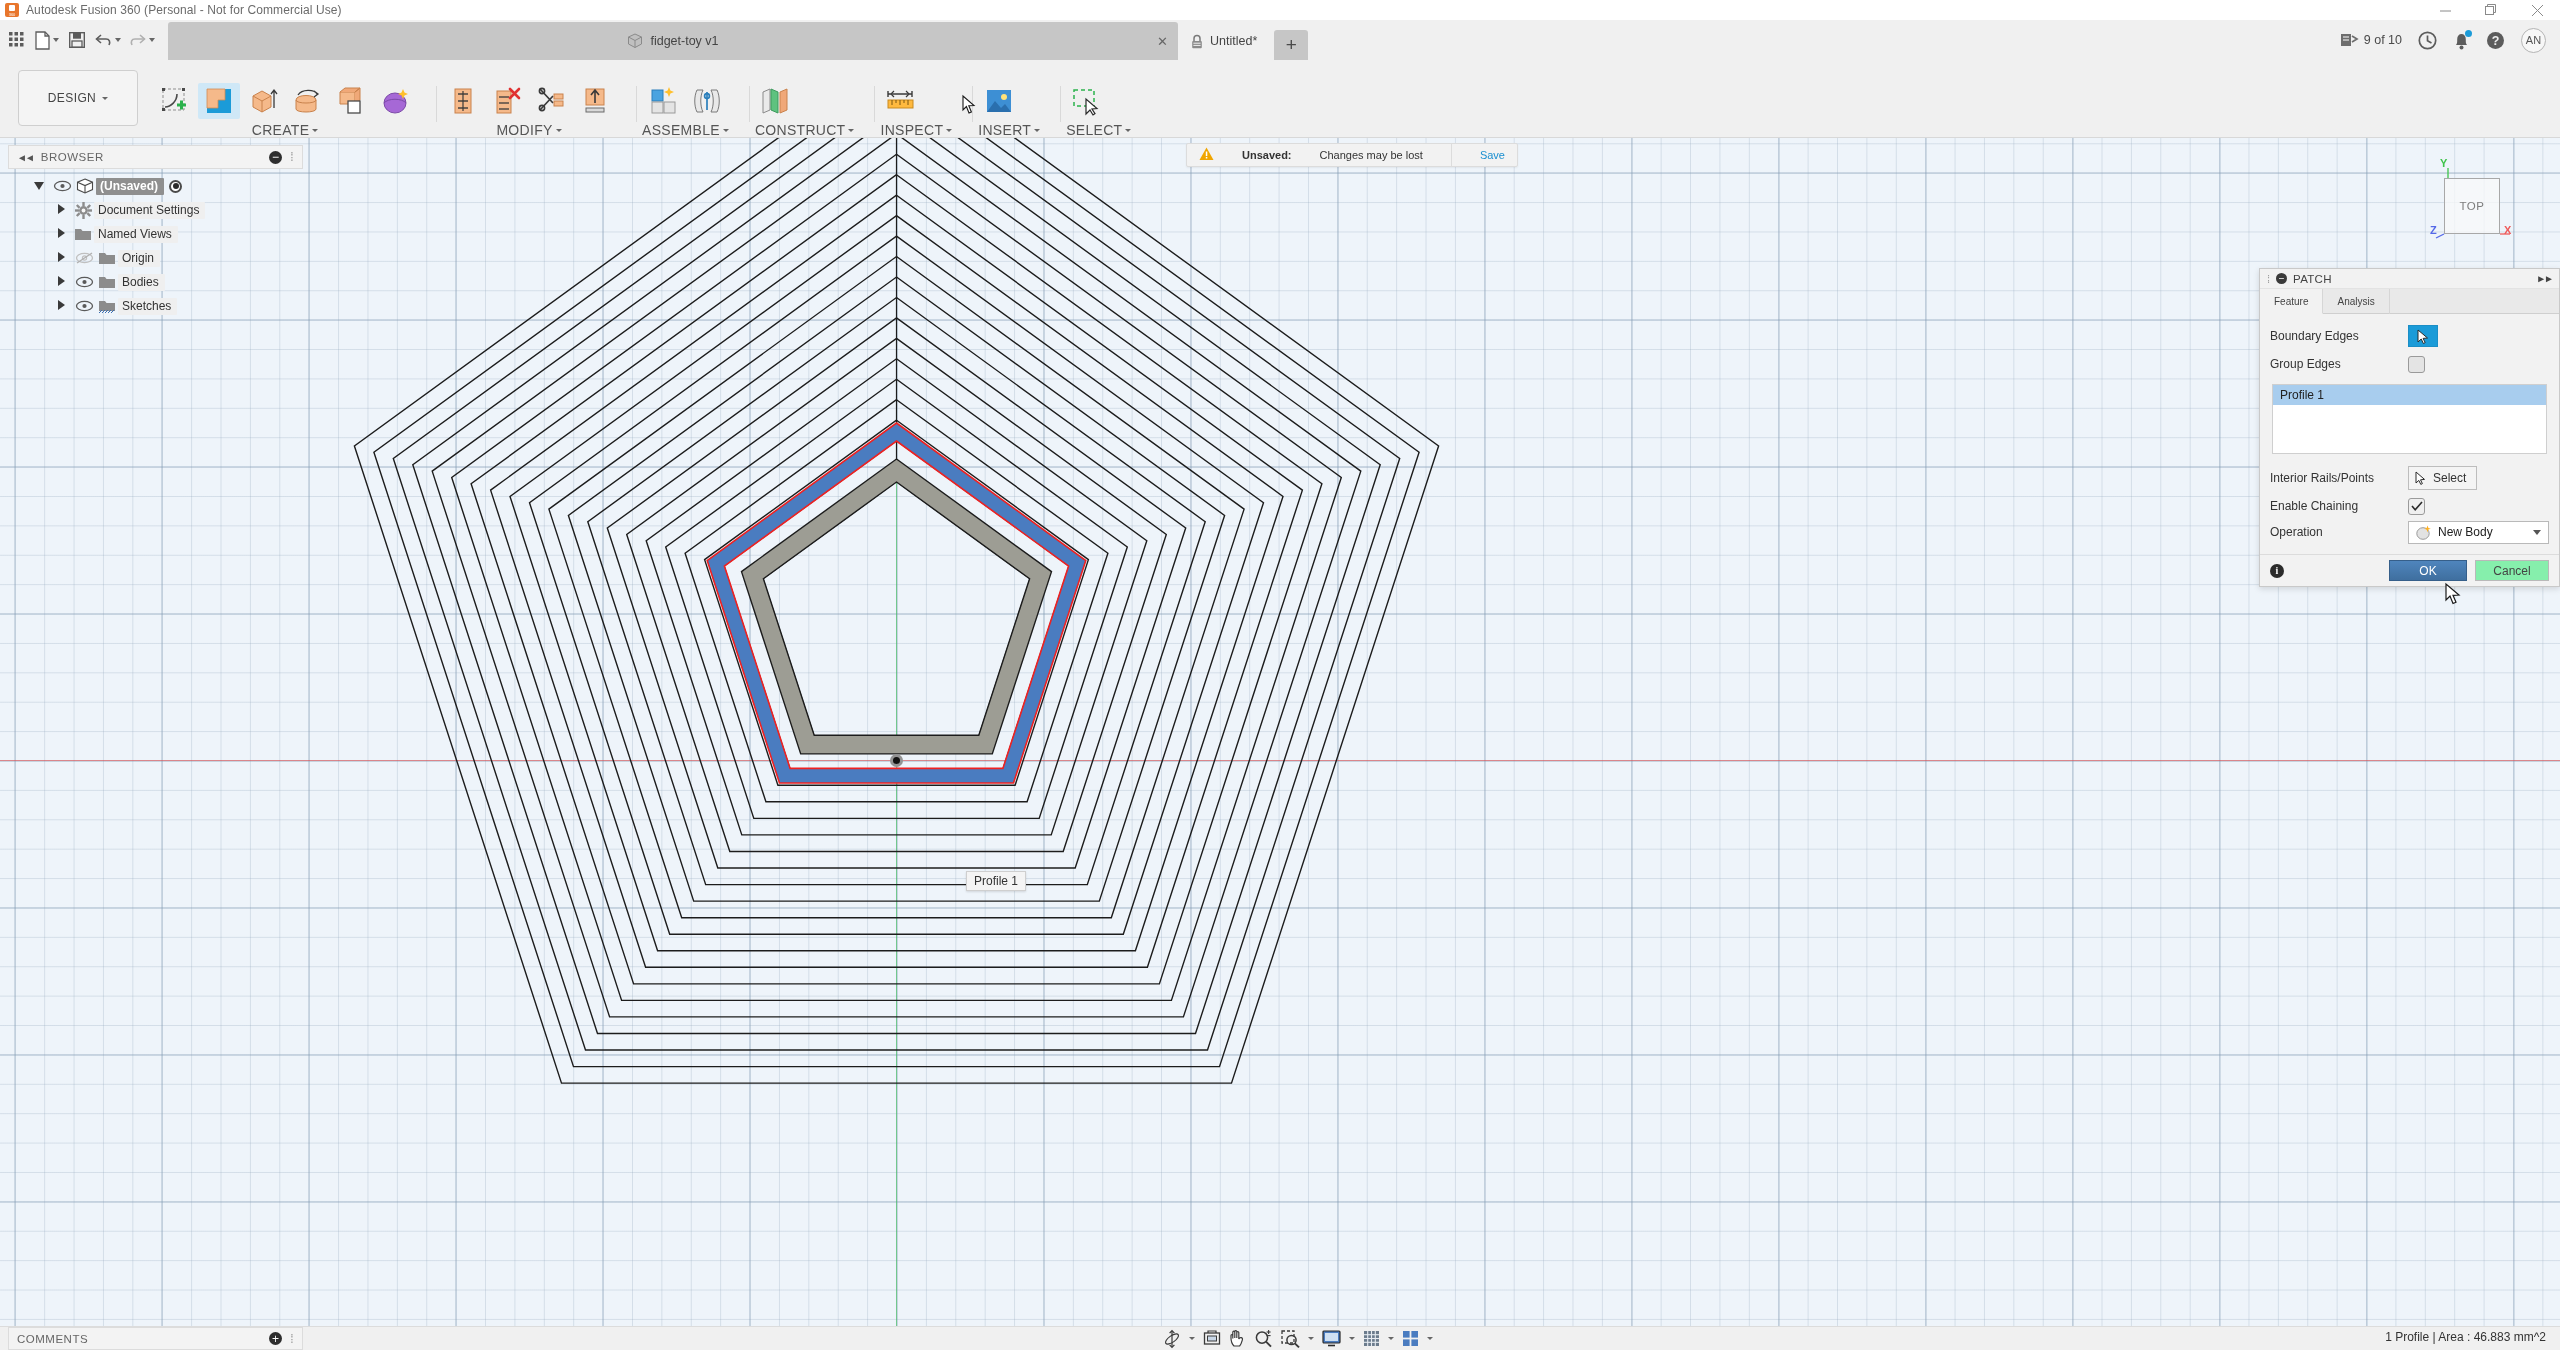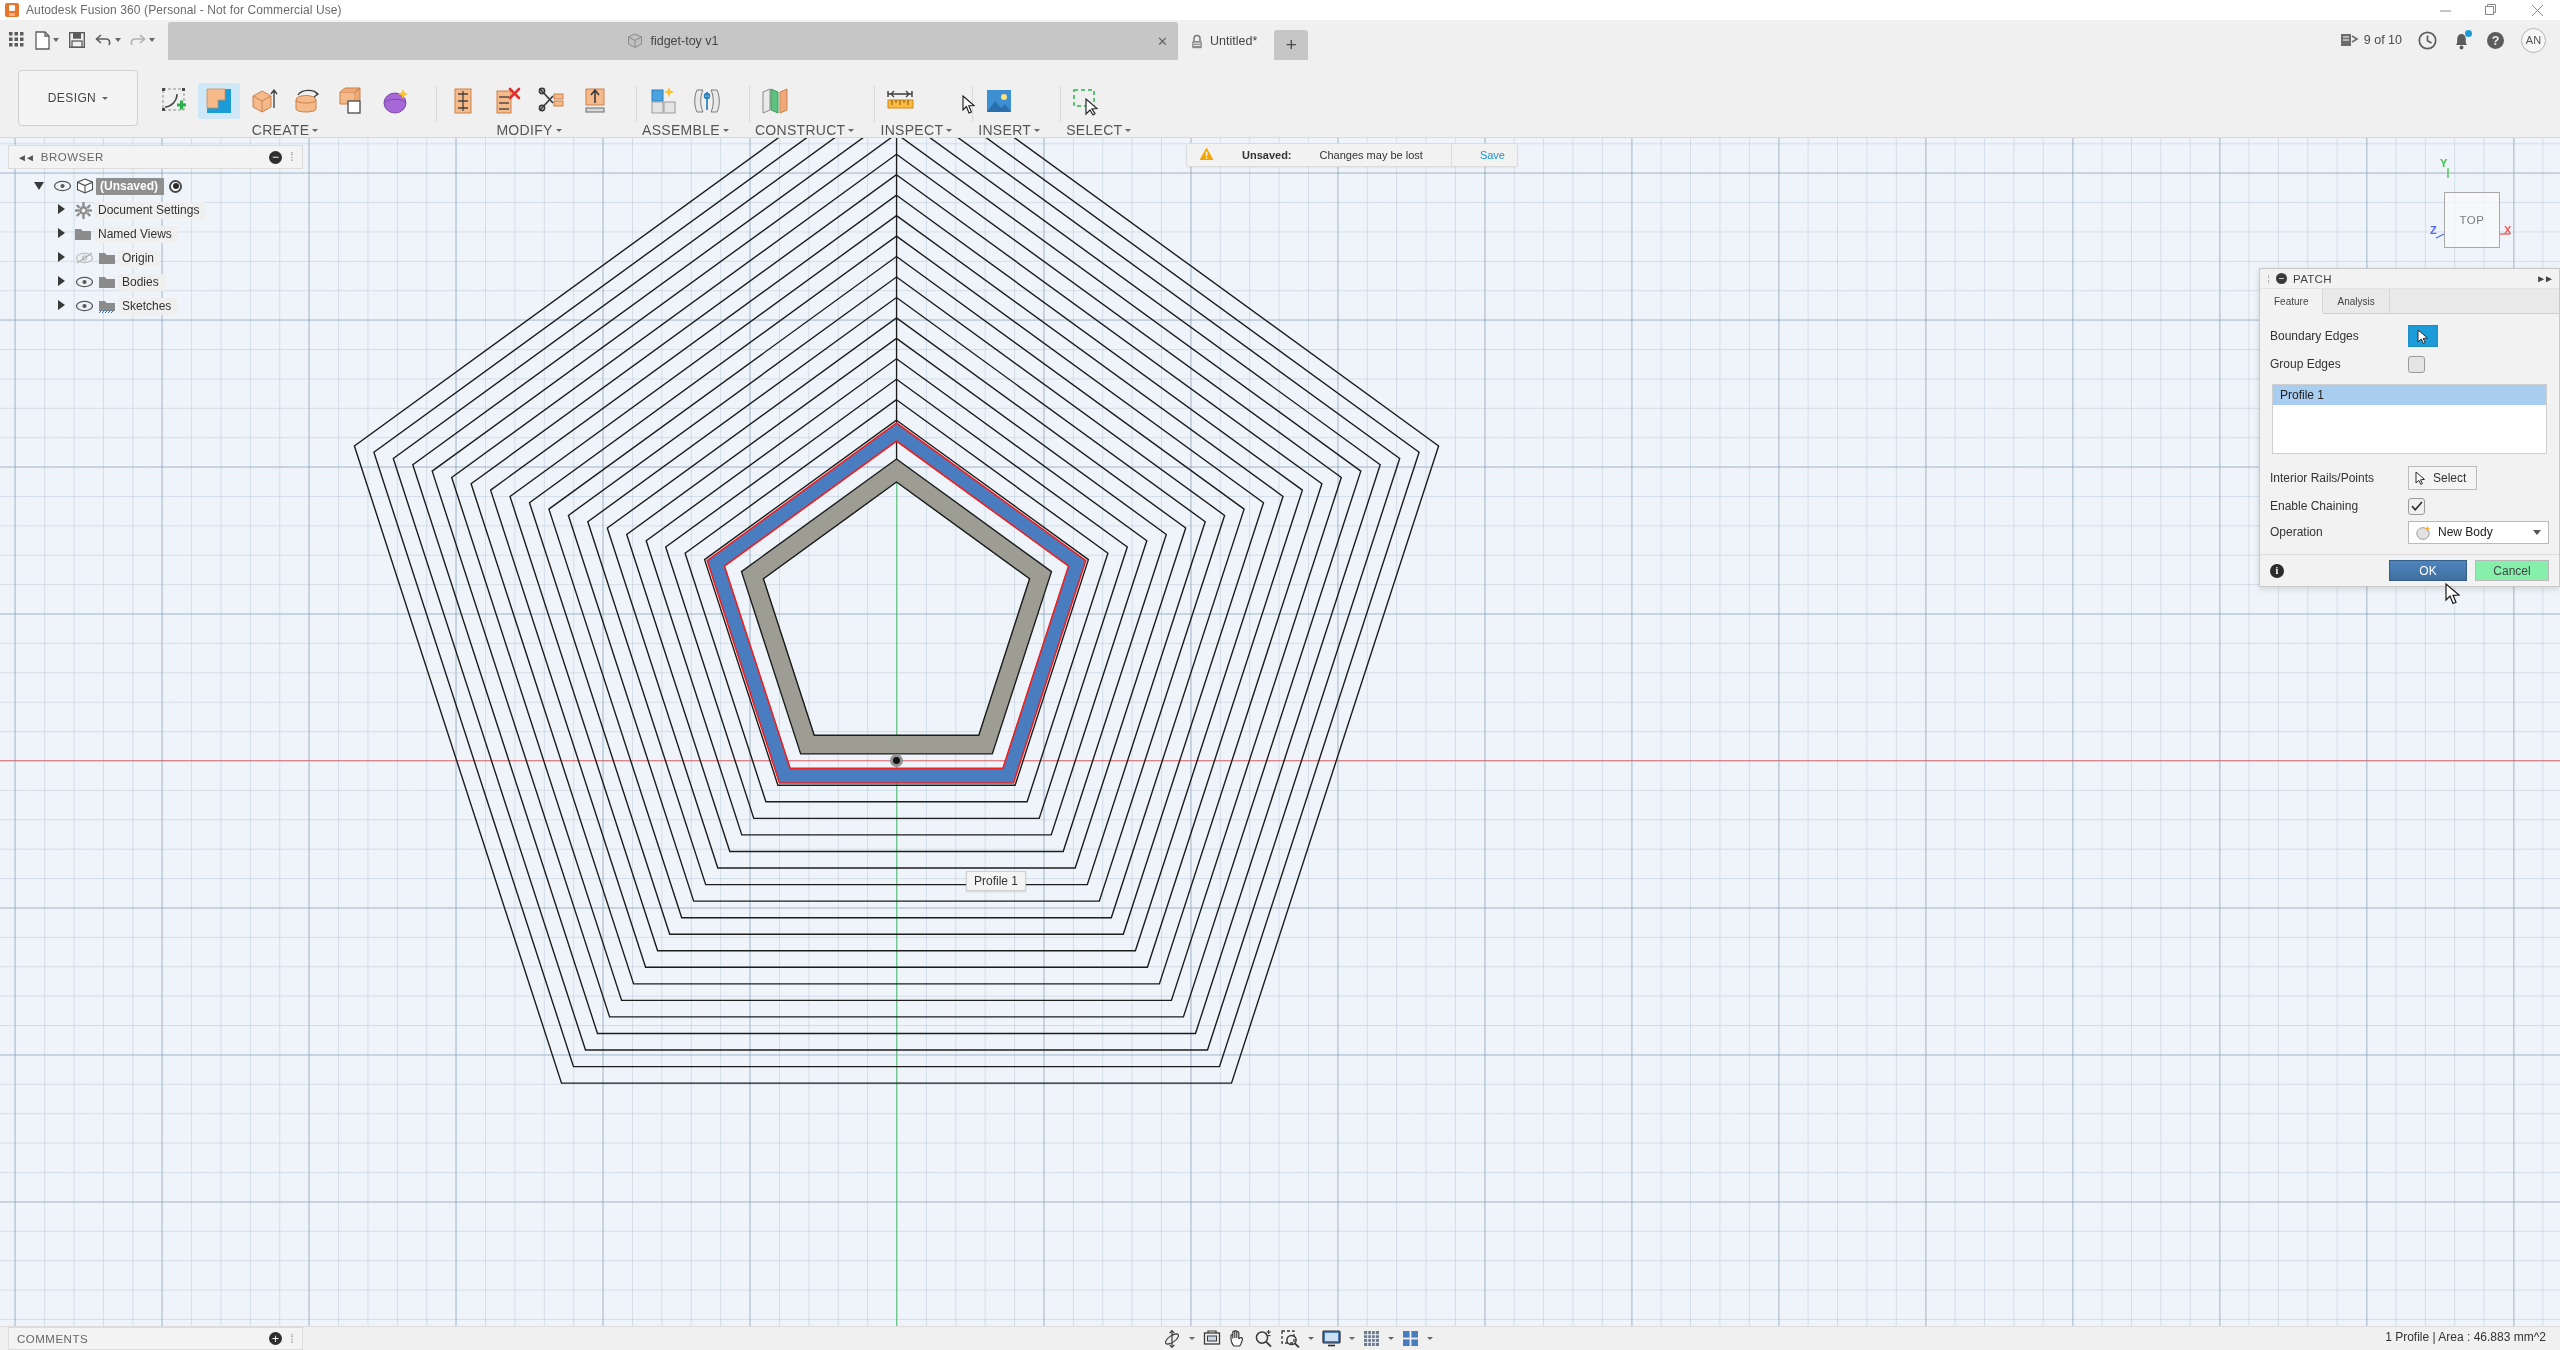--- a/index.html
+++ b/index.html
@@ -139,21 +139,21 @@
     padding: 0 12px; gap: 28px; box-shadow: 0 1px 2px rgba(0,0,0,.06); margin-left: 34px;
   }
   .unsaved-bar .warn { color: #f0a500; font-size: 13px; }
   .unsaved-bar .lbl { font-weight: bold; }
   .unsaved-bar .sep { width: 1px; align-self: stretch; background: #dcdcdc; }
   .unsaved-bar .savelink { color: #1a8fd0; }
 
   
   .viewcube { position: absolute; right: 38px; top: 18px; width: 100px; height: 100px; }
   .vc-face {
-    position: absolute; left: 22px; top: 36px; width: 56px; height: 56px;
+    position: absolute; left: 22px; top: 22px; width: 56px; height: 56px;
     border: 1px solid #a8a8a8; background: rgba(250,250,250,.72);
     display: flex; align-items: center; justify-content: center;
     font-size: 11.5px; color: #7d7d7d; letter-spacing: .6px;
   }
   .vc-lbl { position: absolute; font-size: 11px; font-weight: bold; }
   .vc-y { left: 18px; top: 1px; color: #3ec44a; }
   .vc-x { left: 82px; top: 68px; color: #ef5b5b; }
   .vc-z { left: 8px; top: 68px; color: #5569e8; }
 
   

